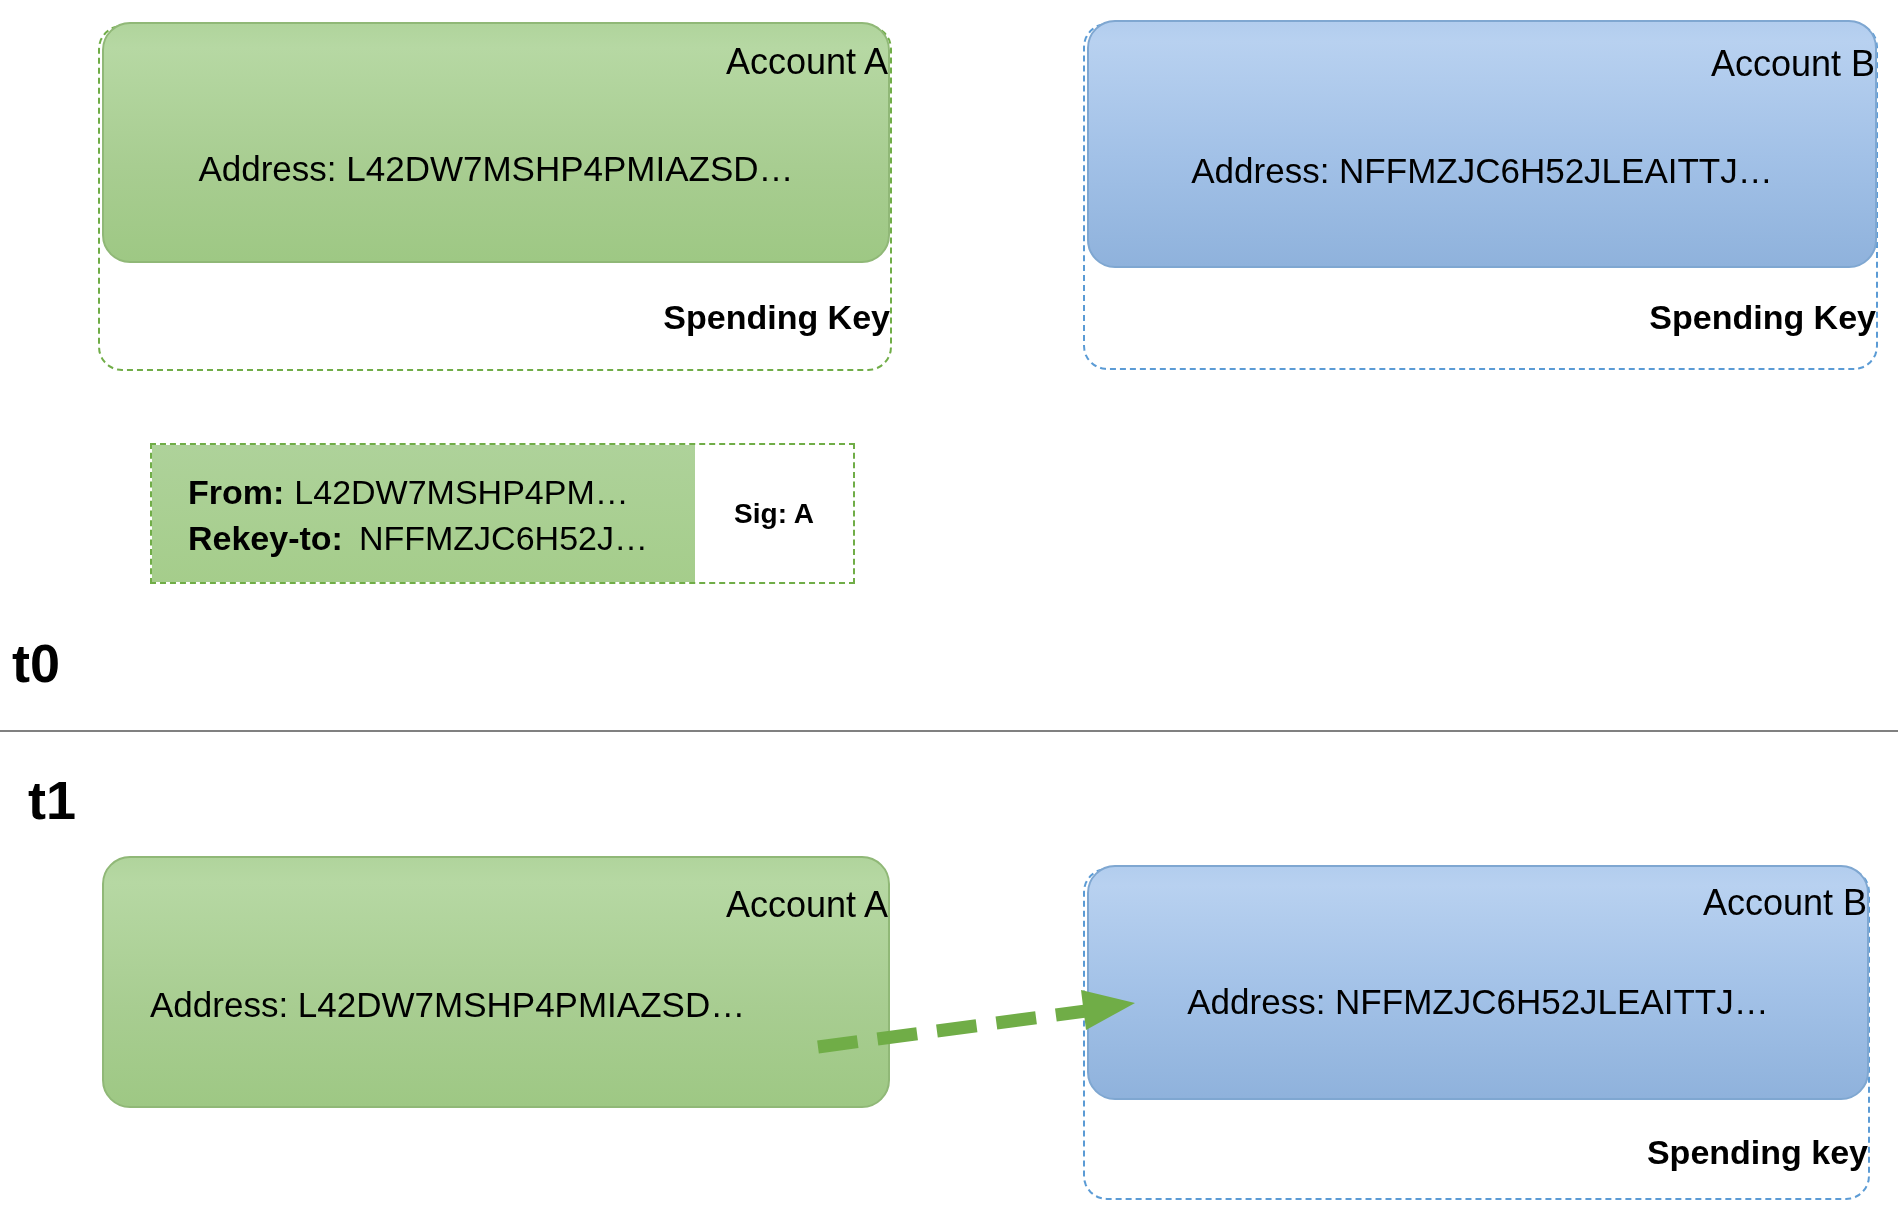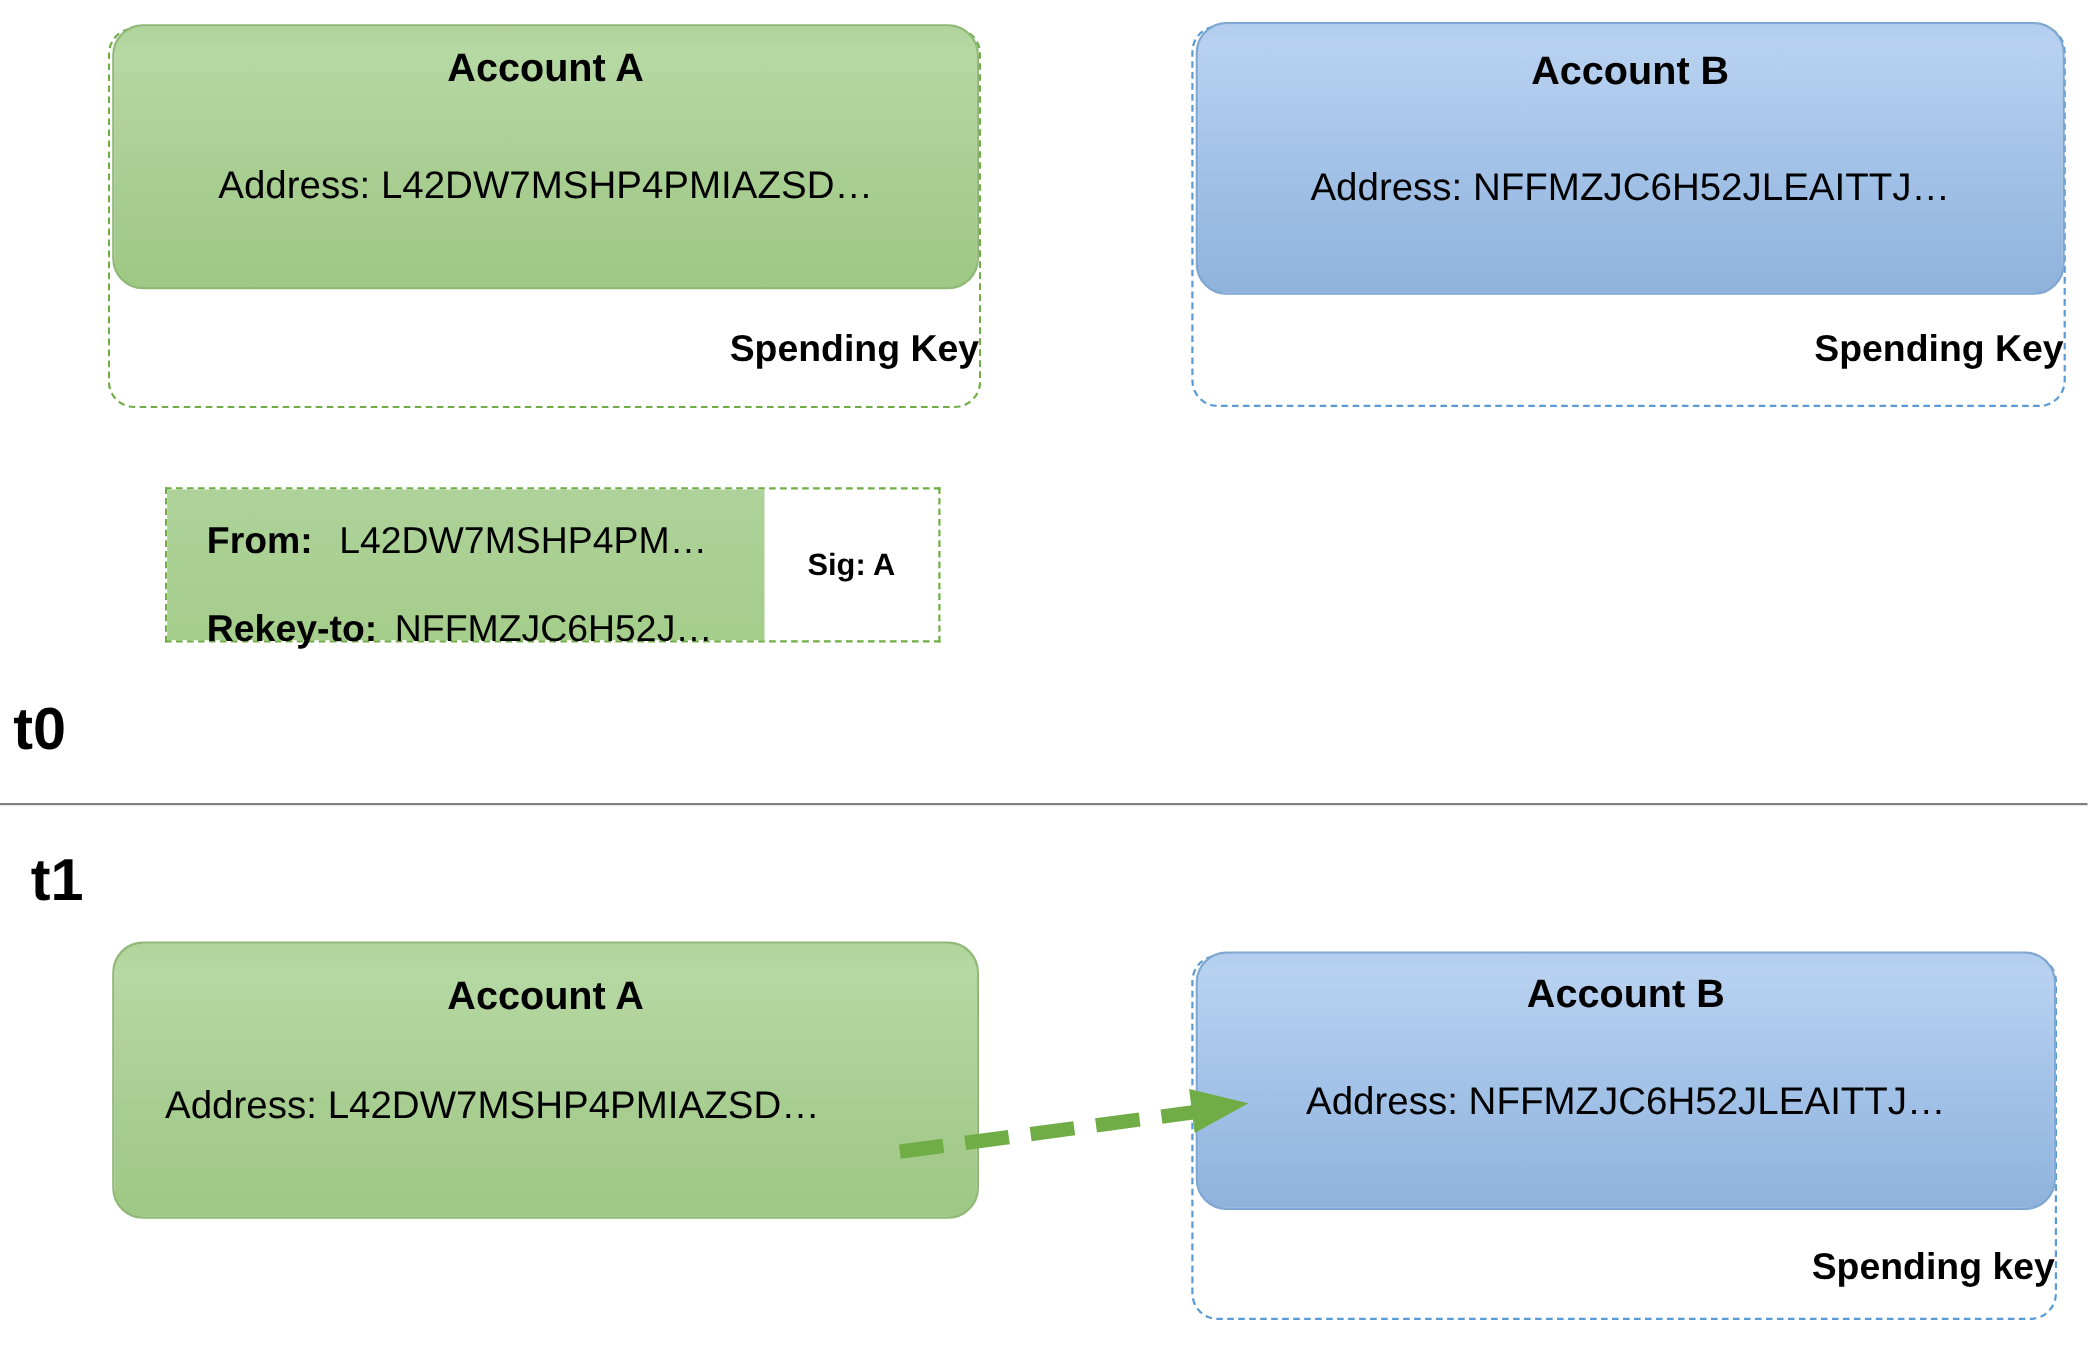--- a/index.html
+++ b/index.html
@@ -20,22 +20,22 @@
   .box{position:absolute;border-radius:28px;}
   .box.green{
     background:linear-gradient(180deg,#b0d49c 0%,#b6d8a3 10%,#a8cd91 60%,#9ec884 100%);
     border:2px solid #90b877;
   }
   .box.blue{
     background:linear-gradient(180deg,#b2cdee 0%,#b8d1f0 8%,#a2c1e7 55%,#8fb2dc 100%);
     border:2px solid #7fa7d1;
   }
   .title{
-    position:absolute;left:0;right:0;text-align:center;
-    font-size:36px;font-weight:700;line-height:38px;
+    position:absolute;left:0;right:0;text-align:right;
+    font-size:36px;font-weight:400;line-height:38px;
   }
   .addr{
     position:absolute;left:0;right:0;text-align:center;
     font-size:35px;font-weight:400;line-height:44px;white-space:nowrap;
   }
   .addr2{
     position:absolute;font-size:35px;font-weight:400;line-height:49px;
     text-align:left;white-space:nowrap;
   }
   .squiggle{
@@ -51,21 +51,21 @@
     border:2px dashed #70ad47;background:#ffffff;box-sizing:border-box;
   }
   .txn-green{
     position:absolute;left:0;top:0;bottom:0;width:543px;
     background:linear-gradient(180deg,#aed29a,#a5cd8b);
   }
   .txn-line{
     position:absolute;left:36px;white-space:nowrap;
     font-size:34px;line-height:46px;
   }
-  .txn-line .lbl{font-weight:700;margin-right:24px;}
+  .txn-line .lbl{font-weight:700;margin-right:10px;}
   .sig{
     position:absolute;left:543px;right:0;top:0;bottom:0;
     display:flex;align-items:center;justify-content:center;
     font-size:28px;font-weight:700;
   }
   .tmark{font-size:54px;line-height:54px;font-weight:700;}
   .divider{position:absolute;left:0;right:0;height:2px;background:#808080;}
 </style>
 </head>
 <body>
@@ -88,21 +88,21 @@
   <div class="box blue" style="left:1087px;top:20px;width:790px;height:248px;box-sizing:border-box;">
     <div class="title" style="top:23px;">Account B</div>
     <div class="addr" style="top:127px;">Address: NFFMZJC6H52JLEAITTJ…</div>
   </div>
 
   <div class="txn">
     <div class="txn-green">
       <div class="txn-line" style="top:24px;">
         <span class="lbl">From:</span><span>L42DW7MSHP4PM…</span>
       </div>
-      <div class="txn-line" style="top:70px;margin-top:34px;">
+      <div class="txn-line" style="top:70px;">
         <span class="lbl" style="margin-right:16px;">Rekey-to:</span><span>NFFMZJC6H52J…</span>
       </div>
     </div>
     <div class="sig">Sig: A</div>
   </div>
 
   <div class="abs tmark" style="left:12px;top:636px;">t0</div>
 
   <div class="divider" style="top:730px;"></div>
 

